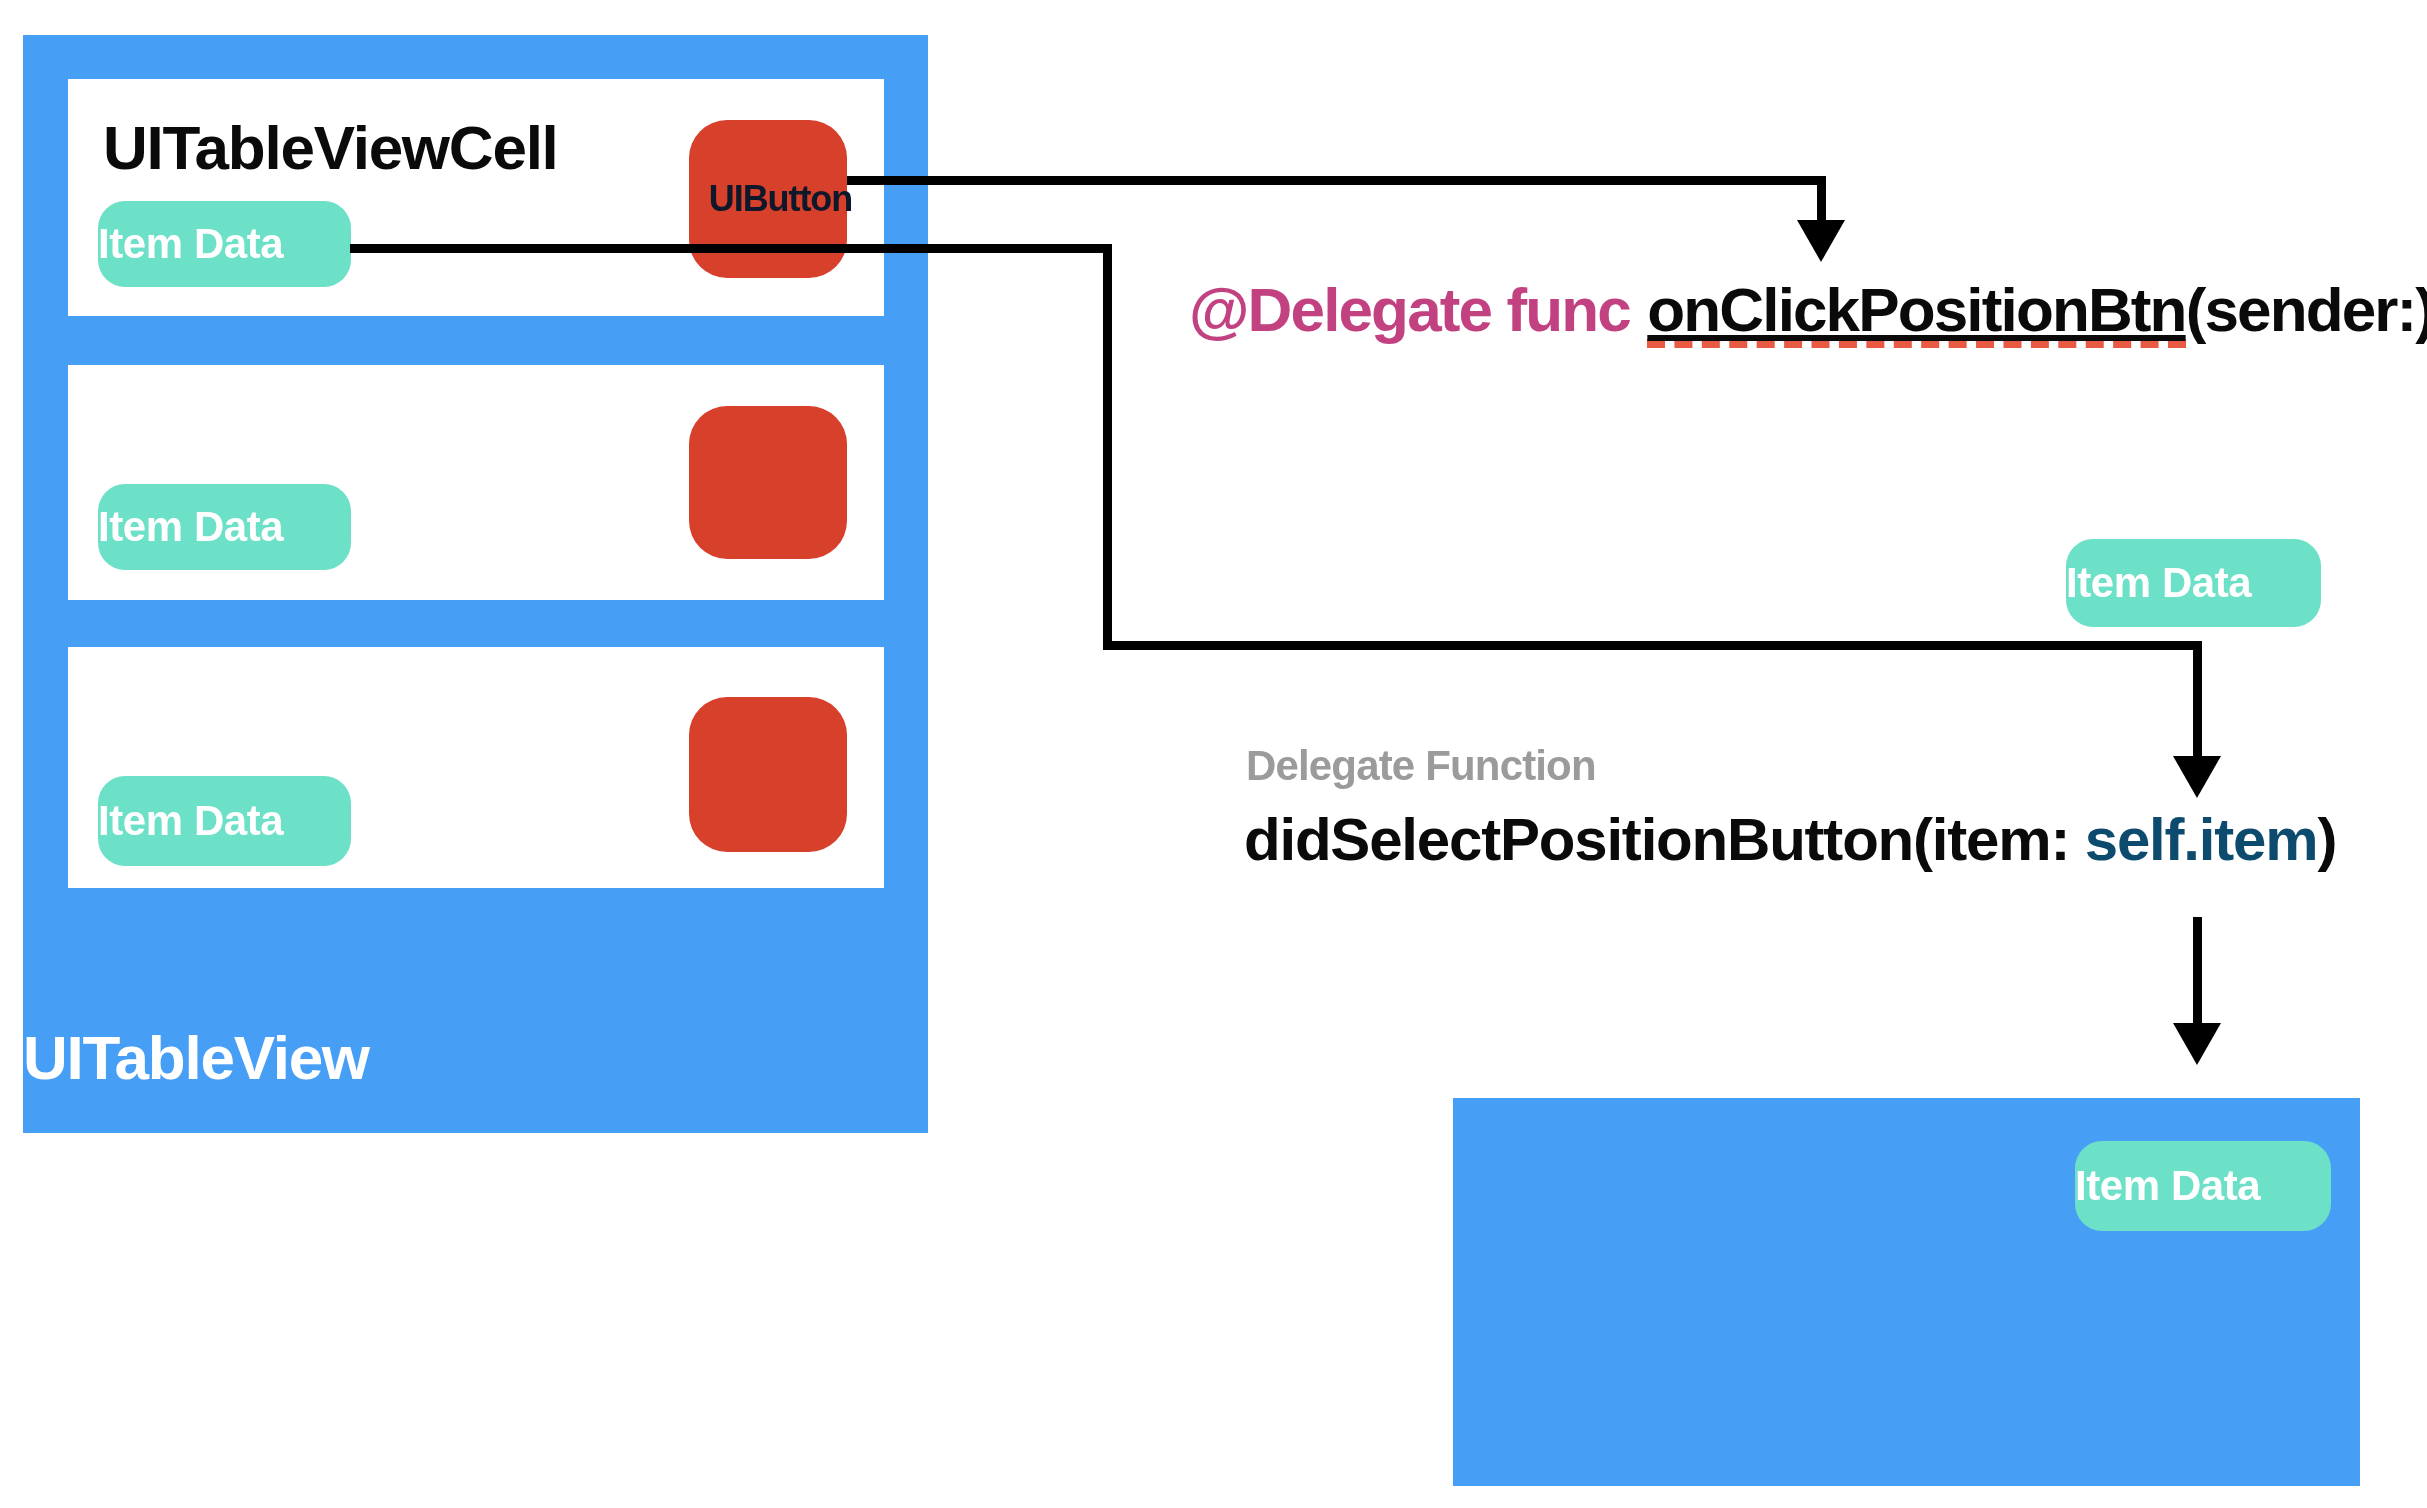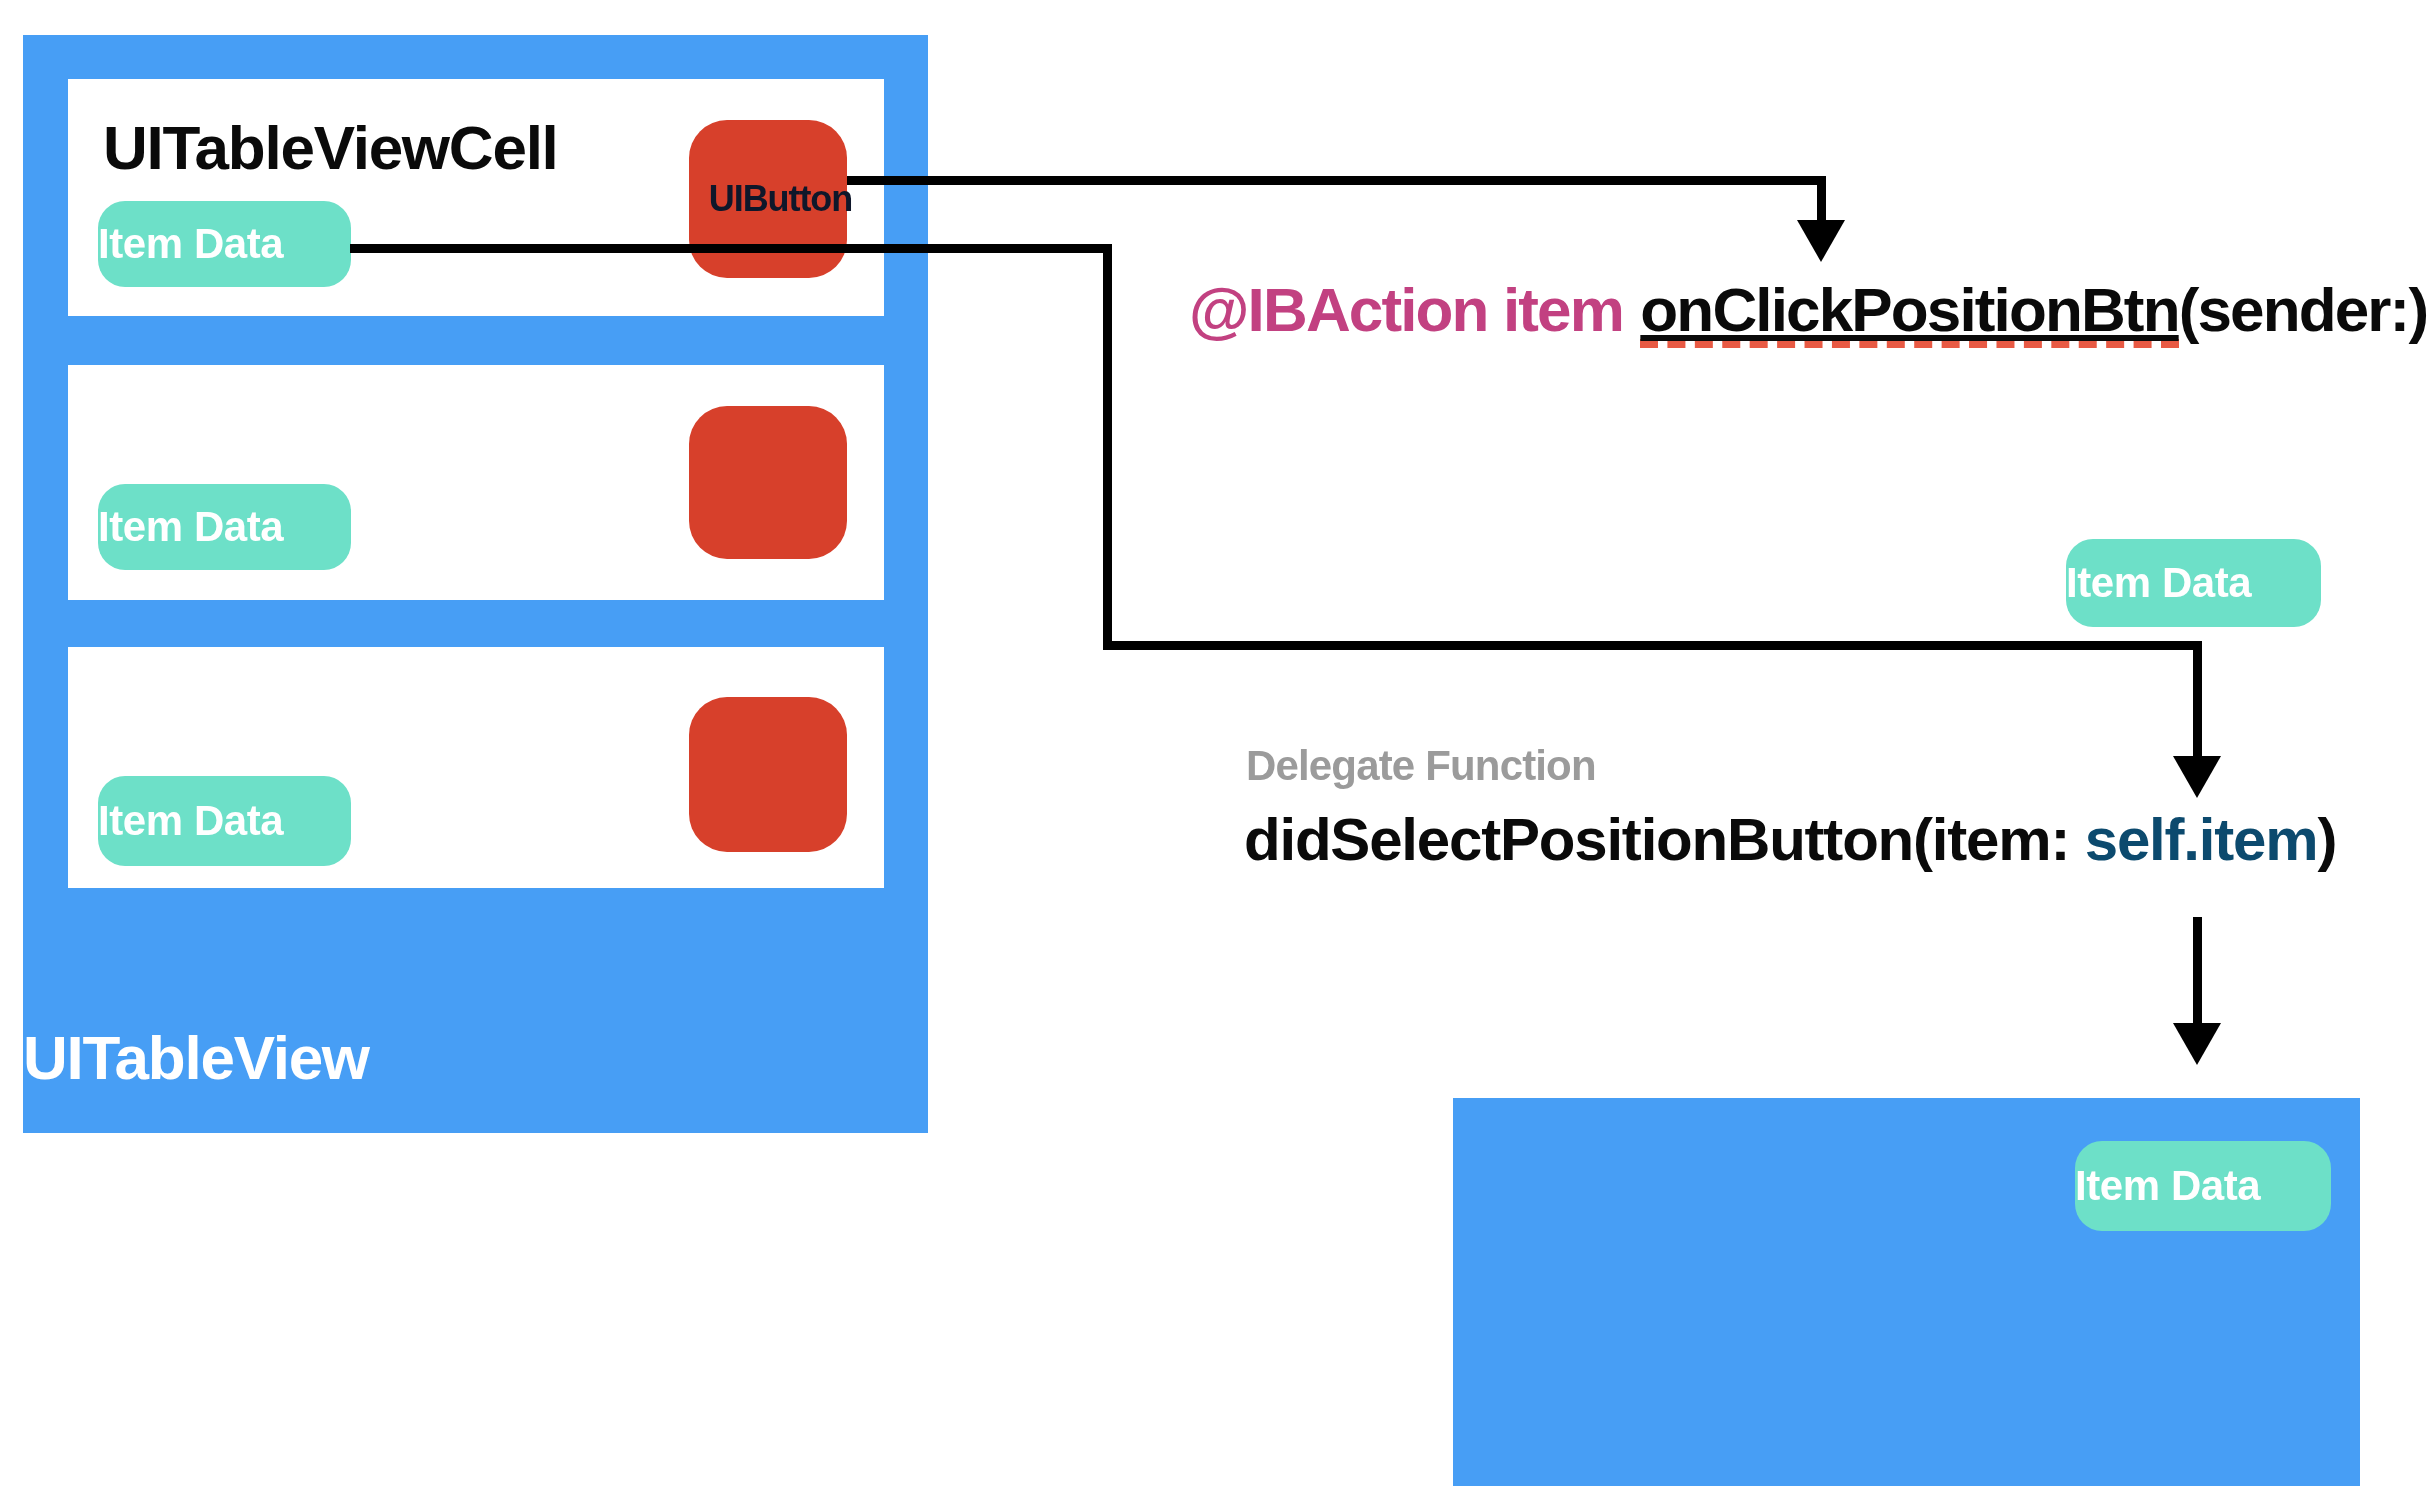--- a/index.html
+++ b/index.html
@@ -82,21 +82,21 @@
 </div>
 
 <div class="cell" style="left:68px; top:647px; width:816px; height:241px;">
   <div class="badge" style="left:30px; top:129px; width:253px; height:90px;">
     <span>Item Data</span>
   </div>
   <div class="redbox" style="left:621px; top:50px; width:158px; height:155px;"></div>
 </div>
 
 <div class="code-line ib-line" style="left:1189px; top:277px;">
-  <span class="kw-pink">@IBAction item</span><span class="fn-underline">onClickPositionBtn</span><span>(sender:)</span>
+  <span class="kw-pink">@Delegate func</span><span class="fn-underline">onClickPositionBtn</span><span>(sender:)</span>
 </div>
 
 <div class="badge" style="left:2066px; top:539px; width:255px; height:88px;">
   <span>Item Data</span>
 </div>
 
 <div class="code-line caption-gray" style="left:1246px; top:744px;">Delegate Function</div>
 
 <div class="code-line did-line" style="left:1244px; top:808px;">
   <span>didSelectPositionButton(item:</span><span class="code-red">self.item</span><span>)</span>

